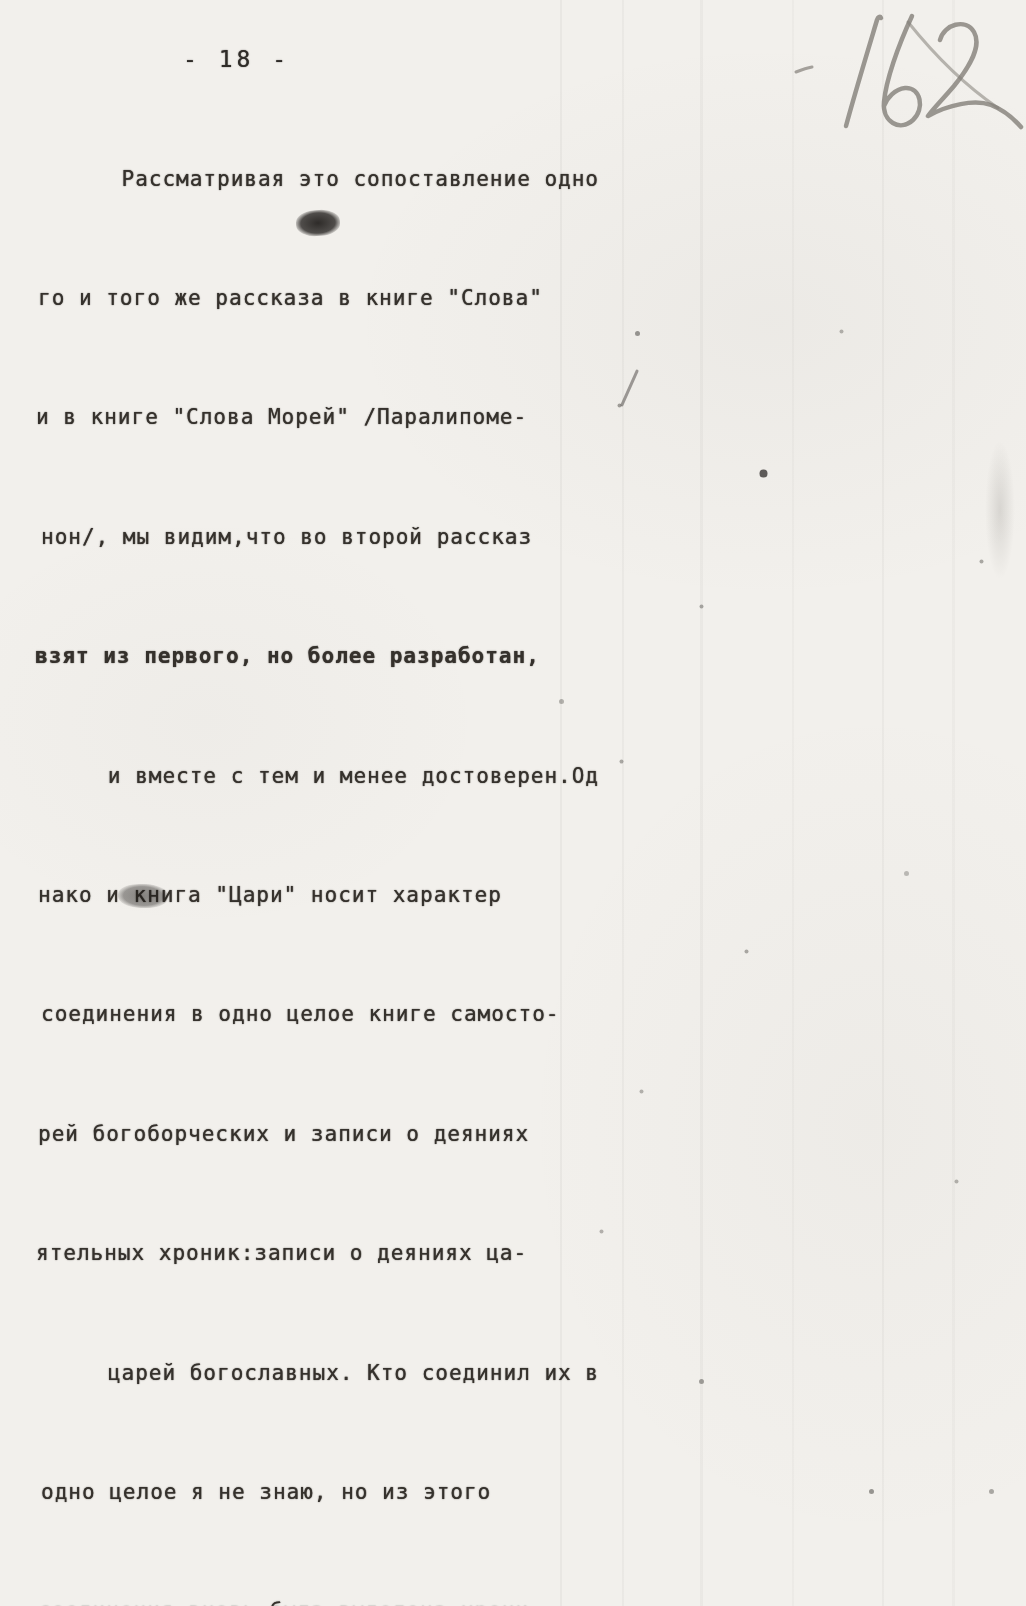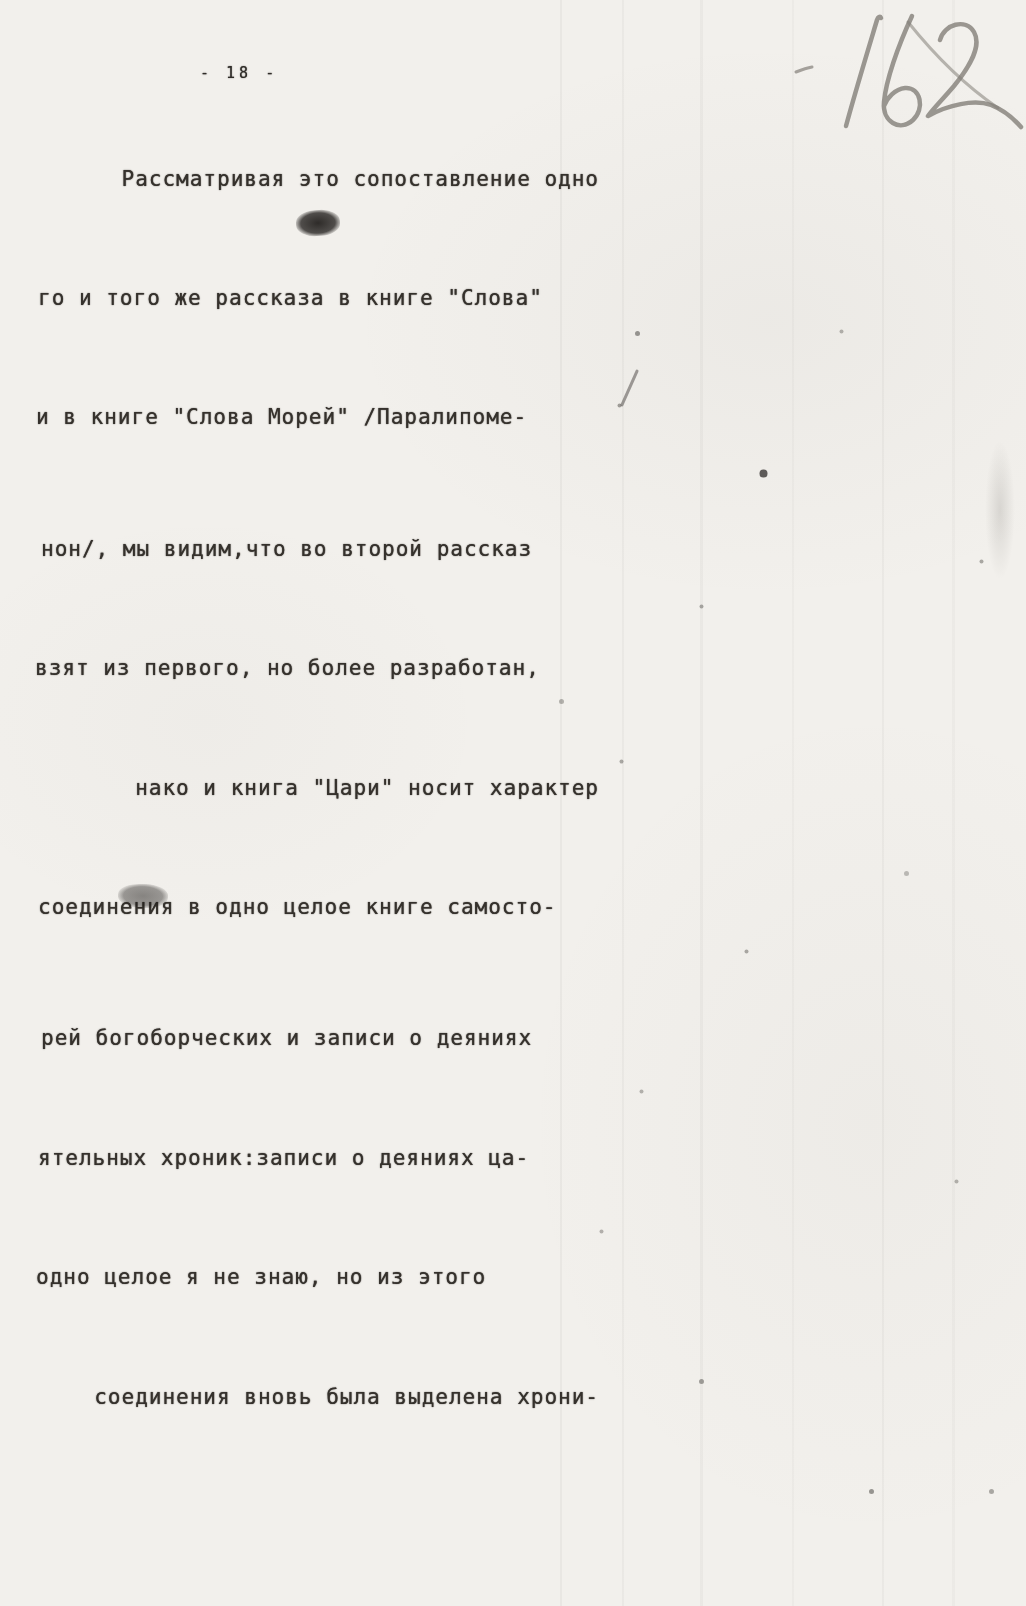--- a/index.html
+++ b/index.html
@@ -20,39 +20,38 @@
       linear-gradient(90deg, rgba(90,88,84,0.05), rgba(90,88,84,0.05)),
       linear-gradient(90deg, rgba(90,88,84,0.05), rgba(90,88,84,0.05)),
       linear-gradient(90deg, rgba(90,88,84,0.04), rgba(90,88,84,0.04)),
       linear-gradient(90deg, rgba(90,88,84,0.05), rgba(90,88,84,0.05)),
       linear-gradient(90deg, rgba(90,88,84,0.04), rgba(90,88,84,0.04));
     background-repeat:no-repeat;
     background-size:auto,auto,auto,2px 100%,2px 100%,3px 100%,2px 100%,2px 100%,3px 100%;
     background-position:0 0,0 0,0 0,560px 0,622px 0,700px 0,792px 0,882px 0,952px 0;
   }
   .page-number{
-    position:absolute;left:200px;top:46px;
-    font-size:15px;letter-spacing:4px;
+    position:absolute;left:183px;top:46px;
+    font-size:23px;letter-spacing:4px;
     color:#2f2c28;
     text-shadow:0 0 1.2px rgba(47,44,40,0.85);
-    margin-top:18px;
   }
   .text-block{
     position:absolute;left:38px;top:80px;width:560px;
     font-size:21px;line-height:39.8px;
     letter-spacing:1px;
     color:#35312c;
     text-shadow:0 0 1.3px rgba(53,49,44,0.9), 0.4px 0.4px 0 rgba(53,49,44,0.35);
     white-space:pre;
   }
   .ln{height:39.8px;}
-  .ln:nth-child(4n){transform:translateX(3px);margin-top:12px;}
+  .ln:nth-child(4n){transform:translateX(3px);}
   .ln:nth-child(7n+3){transform:translateX(-2px);}
   .ln:nth-child(5n+1){transform:translateX(1px);text-align:right;}
-  .ln:nth-child(9n+5){transform:translateX(-3px);}
+  .ln:nth-child(9n+5){transform:translateX(-3px);font-weight:bold;}
   .handwriting{
     position:absolute;left:790px;top:8px;width:236px;height:150px;
   }
   .hidden-text{
     position:absolute;width:1px;height:1px;overflow:hidden;
     clip:rect(0 0 0 0);white-space:nowrap;
   }
   .ink-blot{
     position:absolute;
     background:radial-gradient(ellipse at center, rgba(25,22,20,0.9) 0%, rgba(25,22,20,0.75) 55%, rgba(25,22,20,0) 78%);
@@ -107,24 +106,26 @@
     </g>
   </svg>
   <span class="hidden-text">162</span>
 
   <div class="text-block">
     <div class="ln">  Рассматривая это сопоставление одно</div>
     <div class="ln">го и того же рассказа в книге "Слова"</div>
     <div class="ln">и в книге "Слова Морей" /Паралипоме-</div>
     <div class="ln">нон/, мы видим,что во второй рассказ</div>
     <div class="ln">взят из первого, но более разработан,</div>
+    <div class="ln">и вместе с тем и менее достоверен.Од</div>
     <div class="ln">нако и книга "Цари" носит характер</div>
     <div class="ln">соединения в одно целое книге самосто-</div>
     <div class="ln">рей богоборческих и записи о деяниях</div>
     <div class="ln">ятельных хроник:записи о деяниях ца-</div>
+    <div class="ln">царей богославных. Кто соединил их в</div>
     <div class="ln">одно целое я не знаю, но из этого</div>
     <div class="ln">соединения вновь была выделена хрони-</div>
     
     
     
     
     
     
     
     

